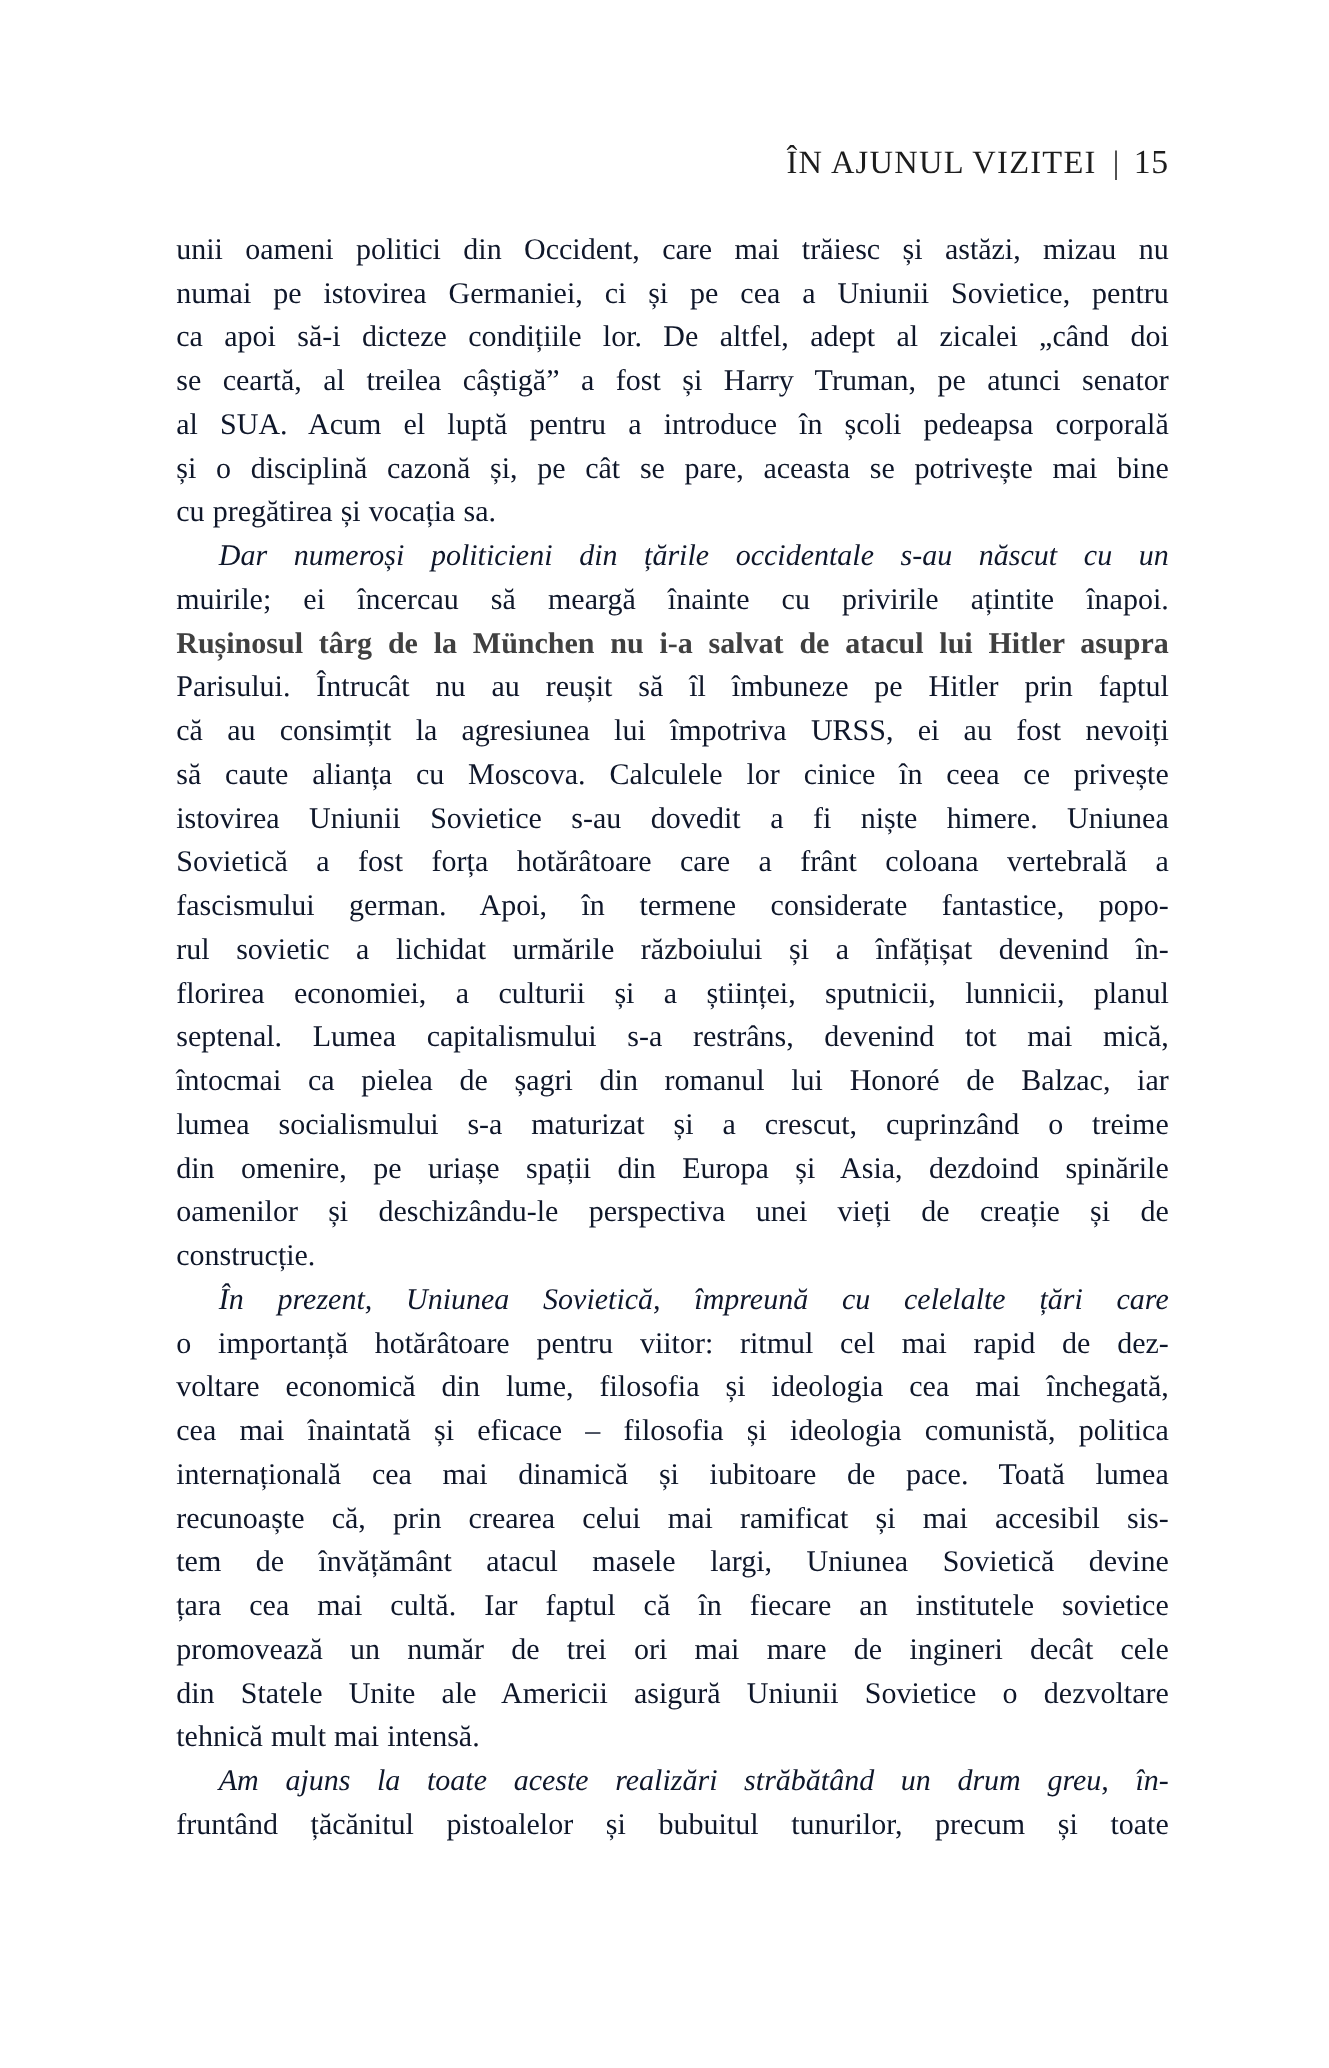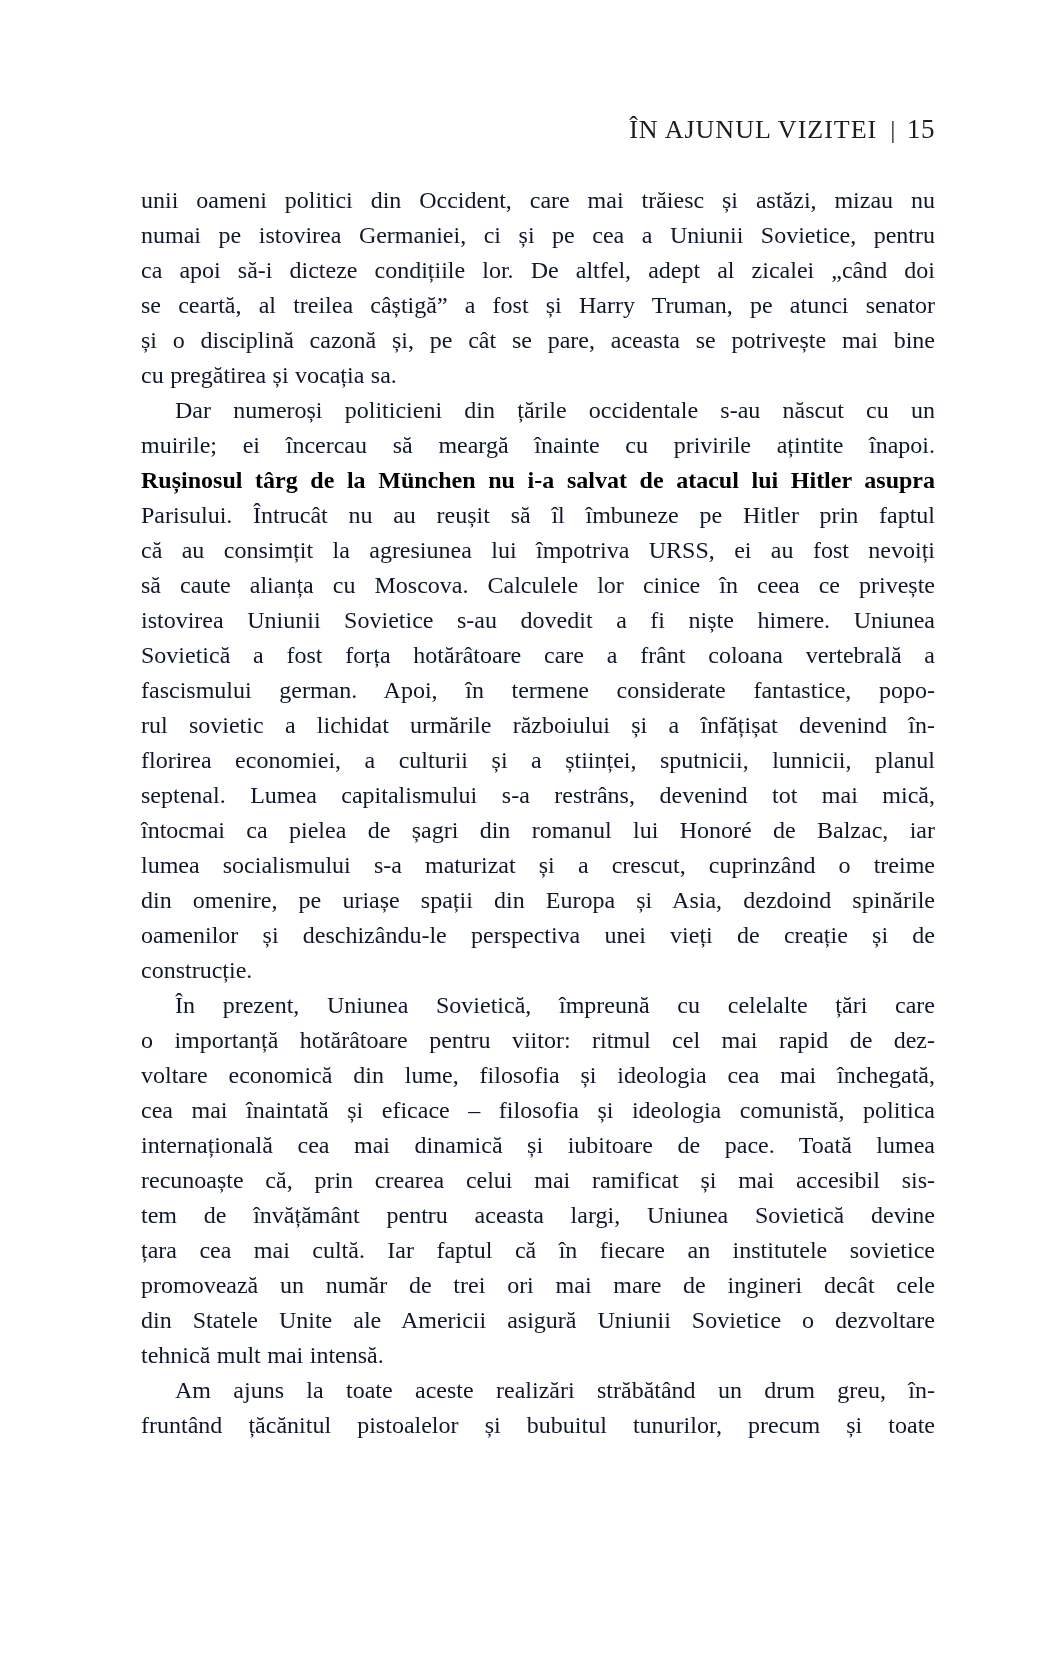--- a/index.html
+++ b/index.html
@@ -54,38 +54,40 @@
     text-align: justify;
     text-align-last: justify;
     word-spacing: 0.02em;
     color: #0f172a;
   }
   .line.para-end {
     text-align-last: left;
   }
   .line.indent {
     text-indent: 34px;
+    font-style: italic;
   }
   .line.bold {
     font-weight: 700;
-    color: #000000;
+    color: #404040;
   }
 </style>
 </head>
 <body>
 
 <div class="page">
   <header class="running-head">
     <span class="title">ÎN AJUNUL VIZITEI</span><span class="sep">|</span><span class="pageno">15</span>
   </header>
   <main class="text-block" id="text-block">
       <div class="line">unii oameni politici din Occident, care mai trăiesc și astăzi, mizau nu</div>
       <div class="line">numai pe istovirea Germaniei, ci și pe cea a Uniunii Sovietice, pentru</div>
       <div class="line">ca apoi să-i dicteze condițiile lor. De altfel, adept al zicalei „când doi</div>
       <div class="line">se ceartă, al treilea câștigă” a fost și Harry Truman, pe atunci senator</div>
+      <div class="line">al SUA. Acum el luptă pentru a introduce în școli pedeapsa corporală</div>
       <div class="line">și o disciplină cazonă și, pe cât se pare, aceasta se potrivește mai bine</div>
       <div class="line para-end">cu pregătirea și vocația sa.</div>
       <div class="line indent">Dar numeroși politicieni din țările occidentale s-au născut cu un</div>
       <div class="line">muirile; ei încercau să meargă înainte cu privirile ațintite înapoi.</div>
       <div class="line bold">Rușinosul târg de la München nu i-a salvat de atacul lui Hitler asupra</div>
       <div class="line">Parisului. Întrucât nu au reușit să îl îmbuneze pe Hitler prin faptul</div>
       <div class="line">că au consimțit la agresiunea lui împotriva URSS, ei au fost nevoiți</div>
       <div class="line">să caute alianța cu Moscova. Calculele lor cinice în ceea ce privește</div>
       <div class="line">istovirea Uniunii Sovietice s-au dovedit a fi niște himere. Uniunea</div>
       <div class="line">Sovietică a fost forța hotărâtoare care a frânt coloana vertebrală a</div>
@@ -97,21 +99,21 @@
       <div class="line">lumea socialismului s-a maturizat și a crescut, cuprinzând o treime</div>
       <div class="line">din omenire, pe uriașe spații din Europa și Asia, dezdoind spinările</div>
       <div class="line">oamenilor și deschizându-le perspectiva unei vieți de creație și de</div>
       <div class="line para-end">construcție.</div>
       <div class="line indent">În prezent, Uniunea Sovietică, împreună cu celelalte țări care</div>
       <div class="line">o importanță hotărâtoare pentru viitor: ritmul cel mai rapid de dez-</div>
       <div class="line">voltare economică din lume, filosofia și ideologia cea mai închegată,</div>
       <div class="line">cea mai înaintată și eficace – filosofia și ideologia comunistă, politica</div>
       <div class="line">internațională cea mai dinamică și iubitoare de pace. Toată lumea</div>
       <div class="line">recunoaște că, prin crearea celui mai ramificat și mai accesibil sis-</div>
-      <div class="line">tem de învățământ pentru aceasta largi, Uniunea Sovietică devine</div>
+      <div class="line">tem de învățământ atacul masele largi, Uniunea Sovietică devine</div>
       <div class="line">țara cea mai cultă. Iar faptul că în fiecare an institutele sovietice</div>
       <div class="line">promovează un număr de trei ori mai mare de ingineri decât cele</div>
       <div class="line">din Statele Unite ale Americii asigură Uniunii Sovietice o dezvoltare</div>
       <div class="line para-end">tehnică mult mai intensă.</div>
       <div class="line indent">Am ajuns la toate aceste realizări străbătând un drum greu, în-</div>
       <div class="line">fruntând țăcănitul pistoalelor și bubuitul tunurilor, precum și toate</div>
     </main>
 </div>
 
 </body></html>

